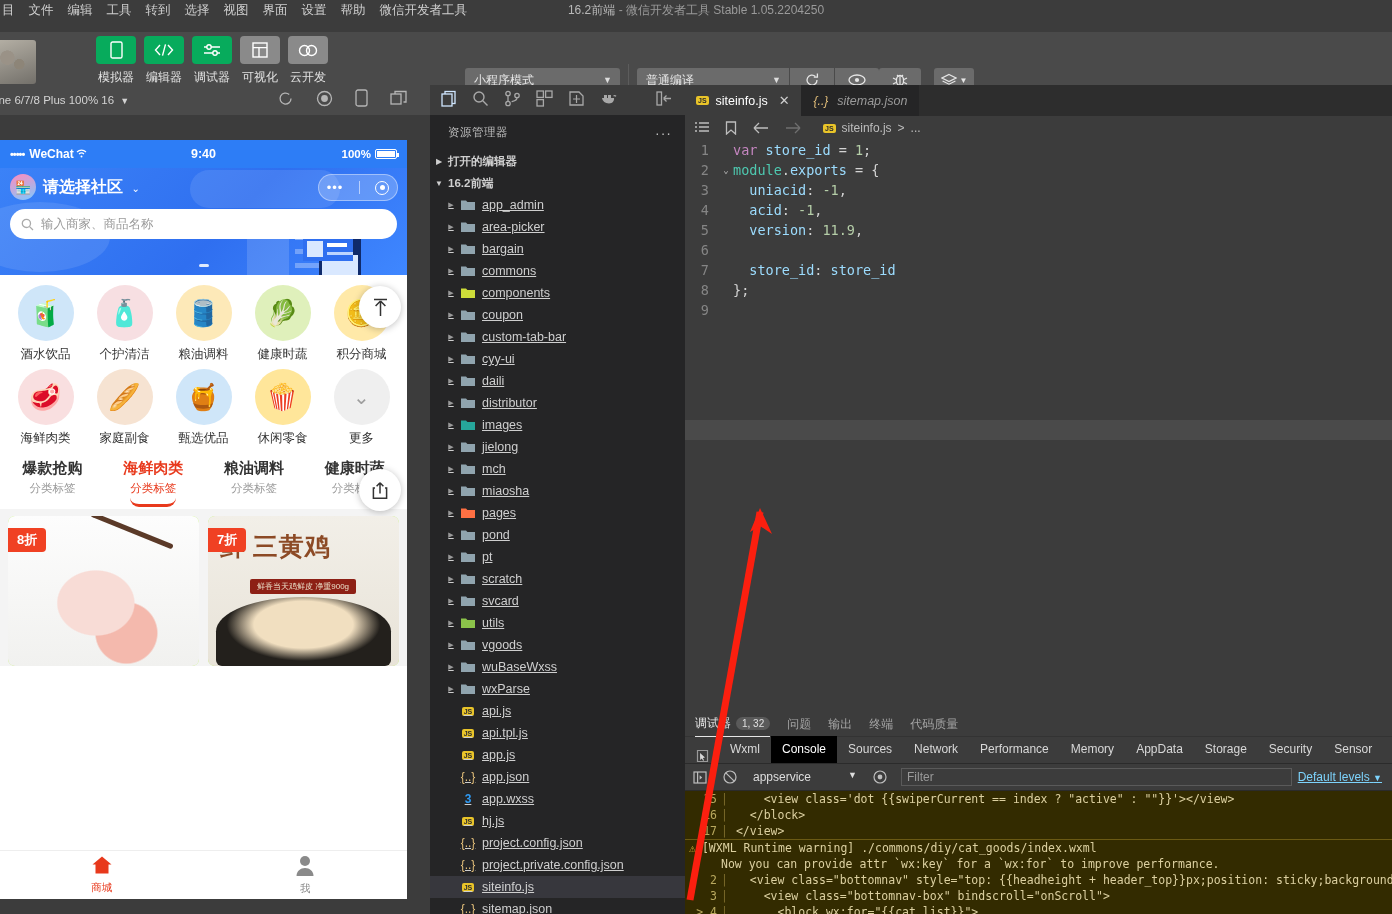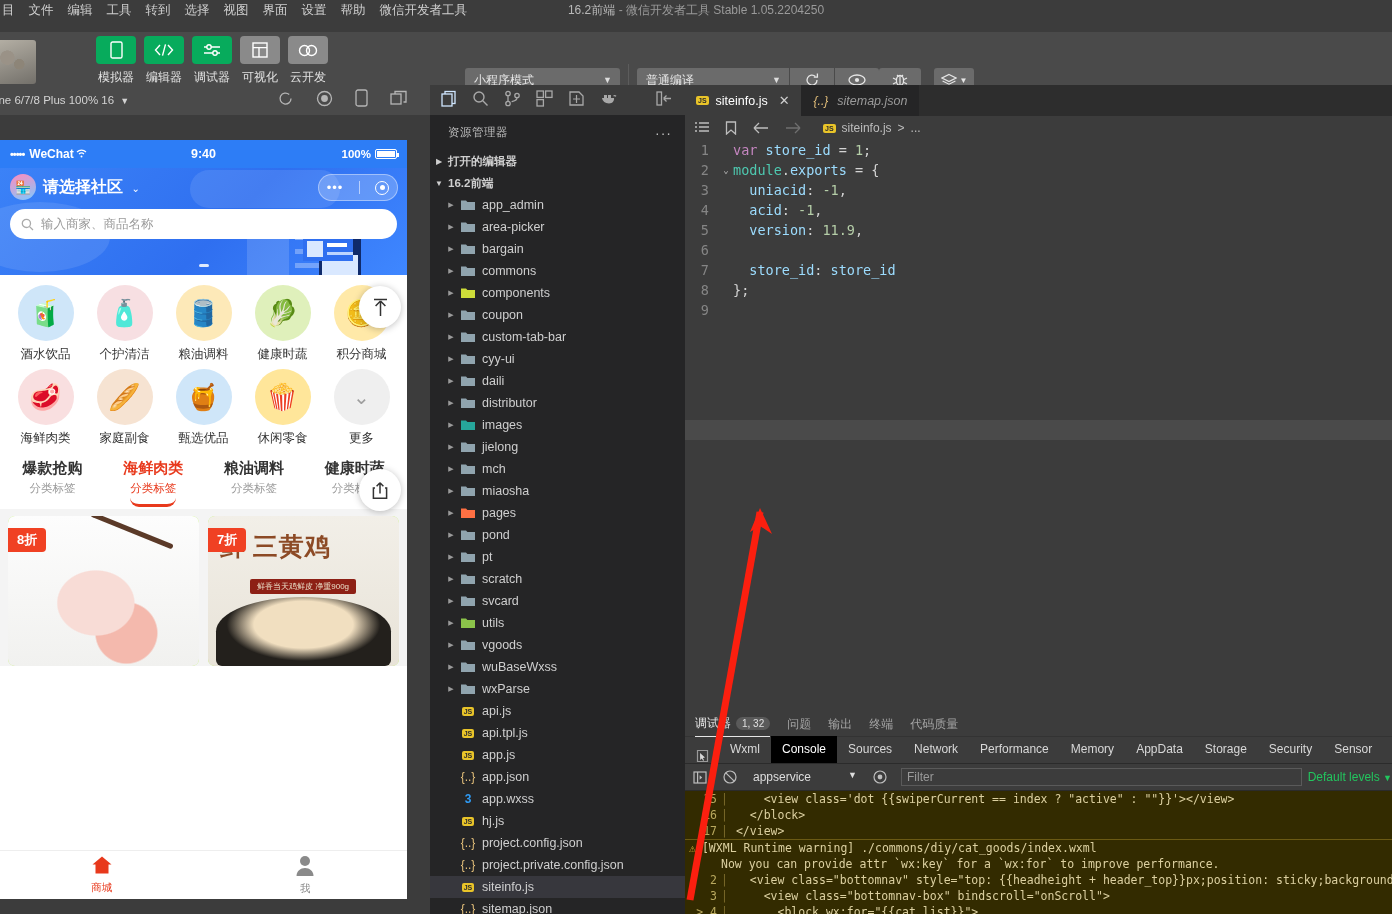--- a/index.html
+++ b/index.html
@@ -154,21 +154,21 @@
   .explorer { position:absolute; left:430px; top:115px; width:255px; height:799px;
     background:#252526; overflow:hidden; }
   .ex-head { height:35px; display:flex; align-items:center; justify-content:space-between;
     padding:0 13px 0 18px; }
   .ex-head .t { font-size:11.5px; color:#bdbdbd; letter-spacing:.5px; }
   .ex-head .m { color:#bdbdbd; font-size:14px; letter-spacing:1px; cursor:pointer; }
   .ex-sec { height:22px; display:flex; align-items:center; font-size:11.5px; color:#cfcfcf;
     font-weight:bold; cursor:pointer; }
   .ex-sec .arr { width:18px; text-align:center; font-size:8px; color:#cfcfcf; }
   .ex-row { height:22px; display:flex; align-items:center; font-size:12.5px; color:#cfcfcf;
-    cursor:pointer; white-space:nowrap; }
+    cursor:pointer; white-space:nowrap;text-decoration:underline; }
   .ex-row.sel { background:#37373d; }
   .ex-row .arr { width:14px; margin-left:14px; text-align:center; font-size:7px; color:#9a9a9a; }
   .ex-row .ic { width:20px; text-align:center; display:flex; align-items:center; justify-content:center; }
   .ex-row.file .arr { visibility:hidden; }
   .fi { font-size:9px; font-weight:bold; border-radius:2px; padding:1px 2px; line-height:1; }
   .fi.js { background:#e9c429; color:#2b2b2b; font-size:7px; }
   .fi.json { color:#e5c07b; font-size:12px; font-weight:normal; background:none; }
   .fi.css { color:#2f9bf5; font-size:12px; background:none; }
 
   
@@ -214,21 +214,21 @@
   .dev-tabs .dv { font-size:12px; color:#d8d8d8; padding:0 11px; line-height:27px; cursor:pointer; white-space:nowrap; }
   .dev-tabs .dv.on { background:#000; color:#fff; }
 
   .cons-bar { height:27px; background:#3c3c3c; display:flex; align-items:center; gap:0;
     border-bottom:1px solid #2b2b2b; }
   .cons-bar .cb { width:30px; display:flex; align-items:center; justify-content:center; cursor:pointer; }
   .ctxsel { width:120px; font-size:12px; color:#ddd; position:relative; padding-left:8px; cursor:pointer; }
   .ctxsel .car { position:absolute; right:8px; font-size:9px; }
   .filterbox { flex:1; height:18px; background:#3c3c3c; border:1px solid #5a5a5a; margin:0 6px;
     font-size:12px; color:#9a9a9a; line-height:17px; padding-left:5px; cursor:text; }
-  .levels { font-size:12px; color:#22c55e; padding-right:0; white-space:nowrap; cursor:pointer; }
+  .levels { font-size:12px; color:#7dd3fc; padding-right:10px; white-space:nowrap; cursor:pointer;text-decoration:underline; }
 
   .cons-body { position:absolute; left:0; top:79px; width:707px; height:123px;
     font-family:"DejaVu Sans Mono","Liberation Mono",monospace; font-size:11.5px;
     line-height:16px; overflow:hidden; }
   .warnblk { background:#332b00; color:#e8d9a0; }
   .warnblk.b2 { border-top:1px solid #6b5a14; }
   .cl { display:flex; height:16px; white-space:pre; }
   .cl .cn { width:36px; text-align:right; color:#b9a95e; padding-right:4px; flex:none; }
   .cl .vb { color:#7a6a2a; padding-right:8px; flex:none; }
   .cl .ct { color:#dcd0a0; }

